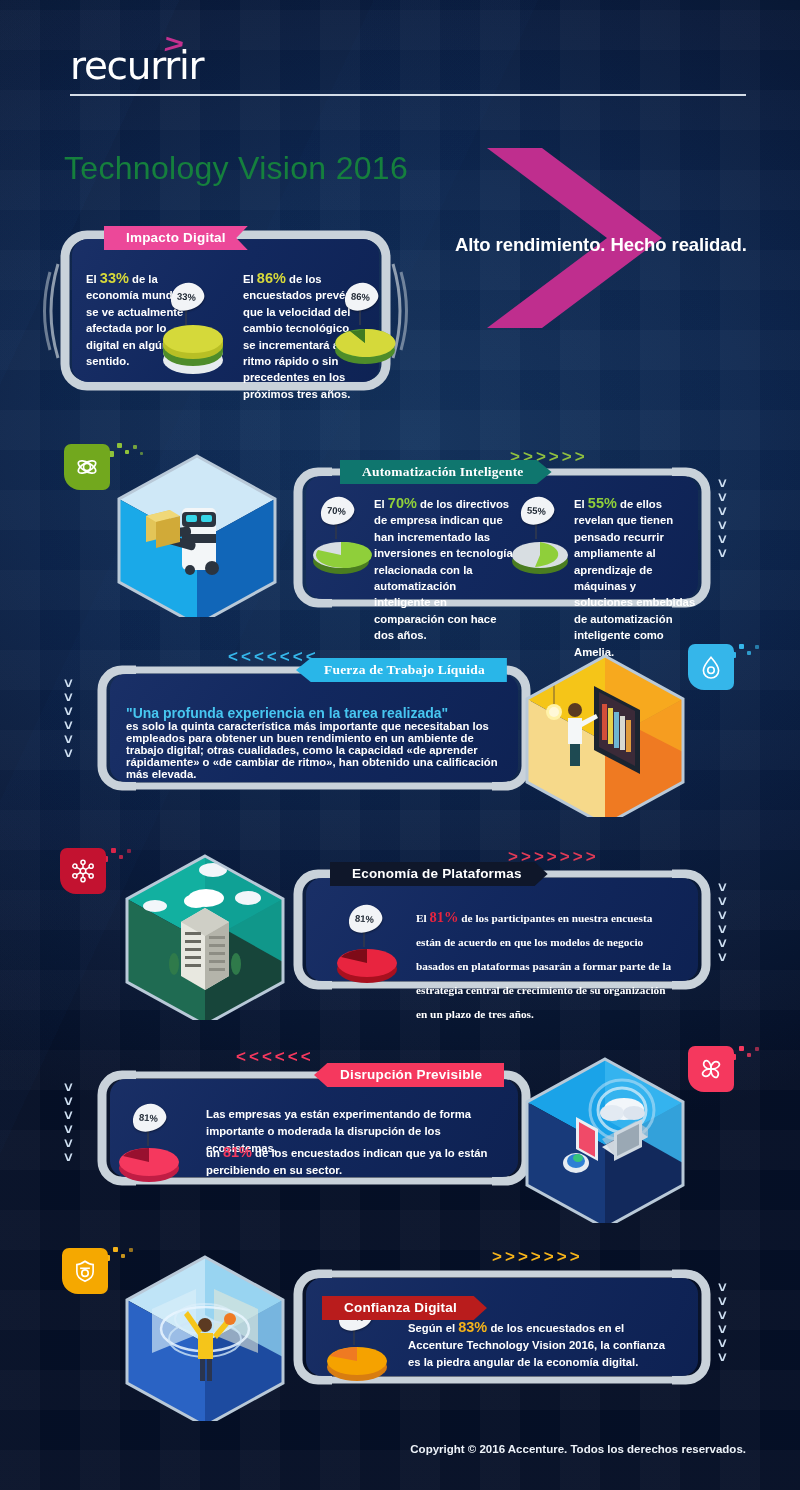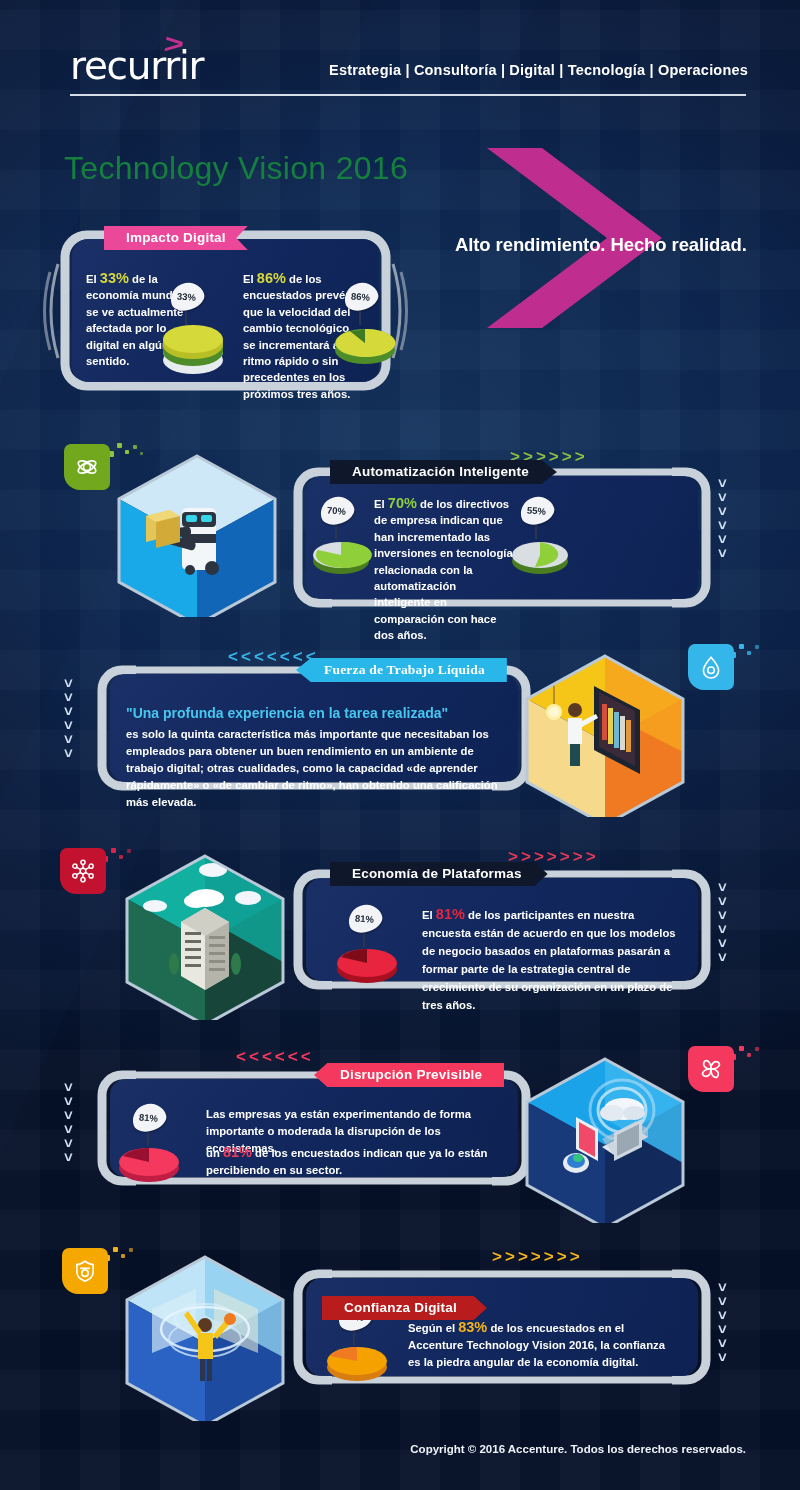--- a/index.html
+++ b/index.html
@@ -104,21 +104,20 @@
 </head>
 <body>
 
 <div class="bgchk"></div>
 
 <div class="header">
   <div class="logo">
     <div class="word">recurrir</div>
     <div class="chev">&gt;</div>
   </div>
-  <div class="hdr-links">Estrategia | Consultoría | Digital | Tecnología | Operaciones</div>
   <div class="hdr-rule"></div>
 </div>
 
 <div class="title">Technology Vision 2016</div>
 <svg class="big-chevron" viewBox="0 0 200 180">
   <polygon points="0,0 55,0 175,90 55,180 0,180 120,90" fill="#bf2e8e"></polygon>
 </svg>
 <div class="tagline">Alto rendimiento. Hecho realidad.</div>
 
 <div class="panel" style="left:58px; top:228px; width:335px; height:165px;">
@@ -231,21 +230,21 @@
 </div>
 
 <div class="panel" style="left:292px; top:465px; width:420px; height:145px;">
   <svg class="brackets" viewBox="0 0 420 145">
     <path d="M40 7 H26 A20 20 0 0 0 6 27 V118 A20 20 0 0 0 26 138 H40" stroke="#c9d2da" stroke-width="9" fill="none"></path>
     <path d="M380 7 H394 A20 20 0 0 1 414 27 V118 A20 20 0 0 1 394 138 H380" stroke="#c9d2da" stroke-width="9" fill="none"></path>
     <path d="M40 7 H380" stroke="#c9d2da" stroke-width="7" fill="none"></path>
     <path d="M40 138 H380" stroke="#c9d2da" stroke-width="7" fill="none"></path>
   </svg>
   <div class="body" style="inset:11px 14px 11px 14px;"></div>
-  <div class="tag" style="left:38px; top:-5px; background:#0f172a; clip-path: polygon(0 0, 93% 0, 100% 50%, 93% 100%, 0 100%); padding-right:28px;">Automatización Inteligente</div>
+  <div class="tag" style="left:48px; top:-5px; background:#0f766e; clip-path: polygon(0 0, 93% 0, 100% 50%, 93% 100%, 0 100%); padding-right:28px;font-family:Liberation Serif, serif;">Automatización Inteligente</div>
 
   <div class="pin" style="left:28px; top:32px;">
     <div class="stick"></div>
     <div class="bubble">
         <span>70%</span>
       </div>
   </div>
   <svg style="position:absolute; left:14px; top:68px; width:70px; height:48px;" viewBox="0 0 70 48">
     <ellipse cx="35" cy="28" rx="28" ry="13" fill="#4a7d20"></ellipse>
     <ellipse cx="35" cy="22" rx="28" ry="13" fill="#d8dee2"></ellipse>
@@ -259,20 +258,23 @@
     <div class="stick"></div>
     <div class="bubble">
         <span>55%</span>
       </div>
   </div>
   <svg style="position:absolute; left:213px; top:68px; width:70px; height:48px;" viewBox="0 0 70 48">
     <ellipse cx="35" cy="28" rx="28" ry="13" fill="#4a7d20"></ellipse>
     <ellipse cx="35" cy="22" rx="28" ry="13" fill="#d8dee2"></ellipse>
     <path d="M35 22 L35 9 A28 13 0 0 1 30 34 Z" fill="#8fcf3a"></path>
   </svg>
+  <div class="txt" style="left:282px; top:30px; width:122px;">
+    <span>El </span><span class="hl" style="color:#8fcf3a">55%</span><span> de ellos revelan que tienen pensado recurrir ampliamente al aprendizaje de máquinas y soluciones embebidas de automatización inteligente como Amelia.</span>
+  </div>
 </div>
 <div class="chevcol" style="left:718px; top:478px;">
   <i>˅</i>
     <i>˅</i>
     <i>˅</i>
     <i>˅</i>
     <i>˅</i>
     <i>˅</i>
 </div>
 
@@ -344,21 +346,21 @@
 <div class="panel" style="left:96px; top:663px; width:436px; height:130px;">
   <svg class="brackets" viewBox="0 0 436 130">
     <path d="M40 7 H26 A20 20 0 0 0 6 27 V103 A20 20 0 0 0 26 123 H40" stroke="#c9d2da" stroke-width="9" fill="none"></path>
     <path d="M396 7 H410 A20 20 0 0 1 430 27 V103 A20 20 0 0 1 410 123 H396" stroke="#c9d2da" stroke-width="9" fill="none"></path>
     <path d="M40 7 H396" stroke="#c9d2da" stroke-width="7" fill="none"></path>
     <path d="M40 123 H396" stroke="#c9d2da" stroke-width="7" fill="none"></path>
   </svg>
   <div class="body" style="inset:11px 14px 11px 14px;"></div>
   <div class="tag" style="left:200px; top:-5px; background:#29b6e8; clip-path: polygon(7% 0, 100% 0, 100% 100%, 7% 100%, 0 50%); padding-left:28px;font-family:Liberation Serif, serif;">Fuerza de Trabajo Líquida</div>
   <div style="position:absolute; left:30px; top:42px; width:375px; font-size:14px; font-weight:700; color:#47c6f0;">"Una profunda experiencia en la tarea realizada"</div>
-  <div class="txt" style="left:30px; top:63px; width:380px; line-height:17px;">es solo la quinta característica más importante que necesitaban los empleados para obtener un buen rendimiento en un ambiente de trabajo digital; otras cualidades, como la capacidad «de aprender rápidamente» o «de cambiar de ritmo», han obtenido una calificación más elevada.</div>
+  <div class="txt" style="left:30px; top:57px; width:380px; line-height:12px;">es solo la quinta característica más importante que necesitaban los empleados para obtener un buen rendimiento en un ambiente de trabajo digital; otras cualidades, como la capacidad «de aprender rápidamente» o «de cambiar de ritmo», han obtenido una calificación más elevada.</div>
 </div>
 
 <div class="hexwrap" style="left:118px; top:852px;">
   <svg width="175" height="168" viewBox="0 0 175 168">
     <defs>
         <clipPath id="hx4">
           <polygon points="87,4 165,47 165,130 87,173 9,130 9,47"></polygon>
         </clipPath>
       </defs>
     <g clip-path="url(#hx4)">
@@ -445,21 +447,21 @@
     <div class="stick"></div>
     <div class="bubble">
         <span>81%</span>
       </div>
   </div>
   <svg style="position:absolute; left:38px; top:74px; width:74px; height:48px;" viewBox="0 0 74 48">
     <ellipse cx="37" cy="28" rx="30" ry="14" fill="#a8101f"></ellipse>
     <ellipse cx="37" cy="22" rx="30" ry="14" fill="#e8243f"></ellipse>
     <path d="M37 22 L37 8 A30 14 0 0 0 11 16 Z" fill="#7e0b18"></path>
   </svg>
-  <div class="txt" style="left:130px; top:38px; width:262px; line-height:18px;">
+  <div class="txt" style="left:124px; top:38px; width:262px; line-height:24px;font-family:Liberation Serif, serif;">
     <span>El </span><span class="hl" style="color:#e8243f">81%</span><span> de los participantes en nuestra encuesta están de acuerdo en que los modelos de negocio basados en plataformas pasarán a formar parte de la estrategia central de crecimiento de su organización en un plazo de tres años.</span>
   </div>
 </div>
 
 <div class="hexwrap" style="left:518px; top:1055px;">
   <svg width="175" height="168" viewBox="0 0 175 168">
     <defs>
         <clipPath id="hx5">
           <polygon points="87,4 165,47 165,130 87,173 9,130 9,47"></polygon>
         </clipPath>

